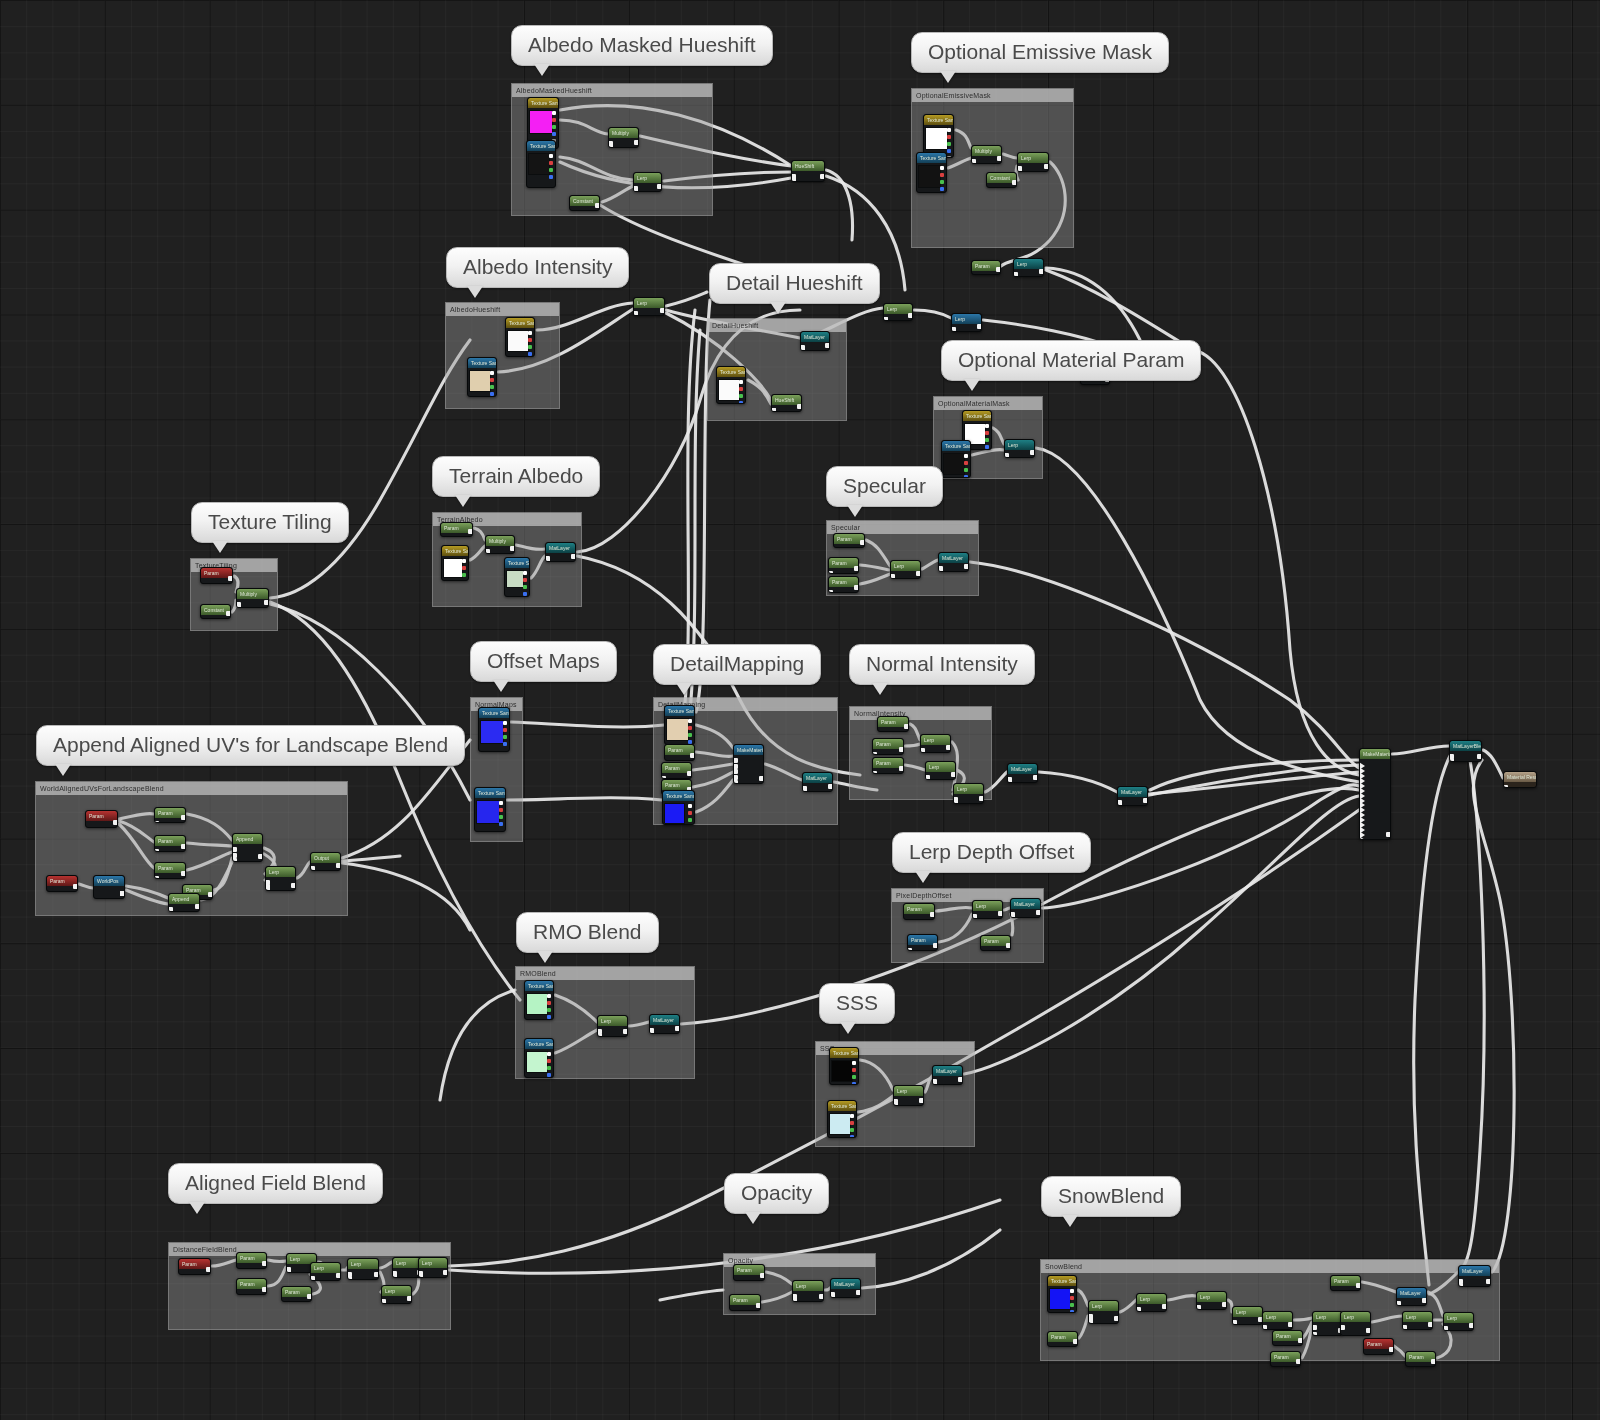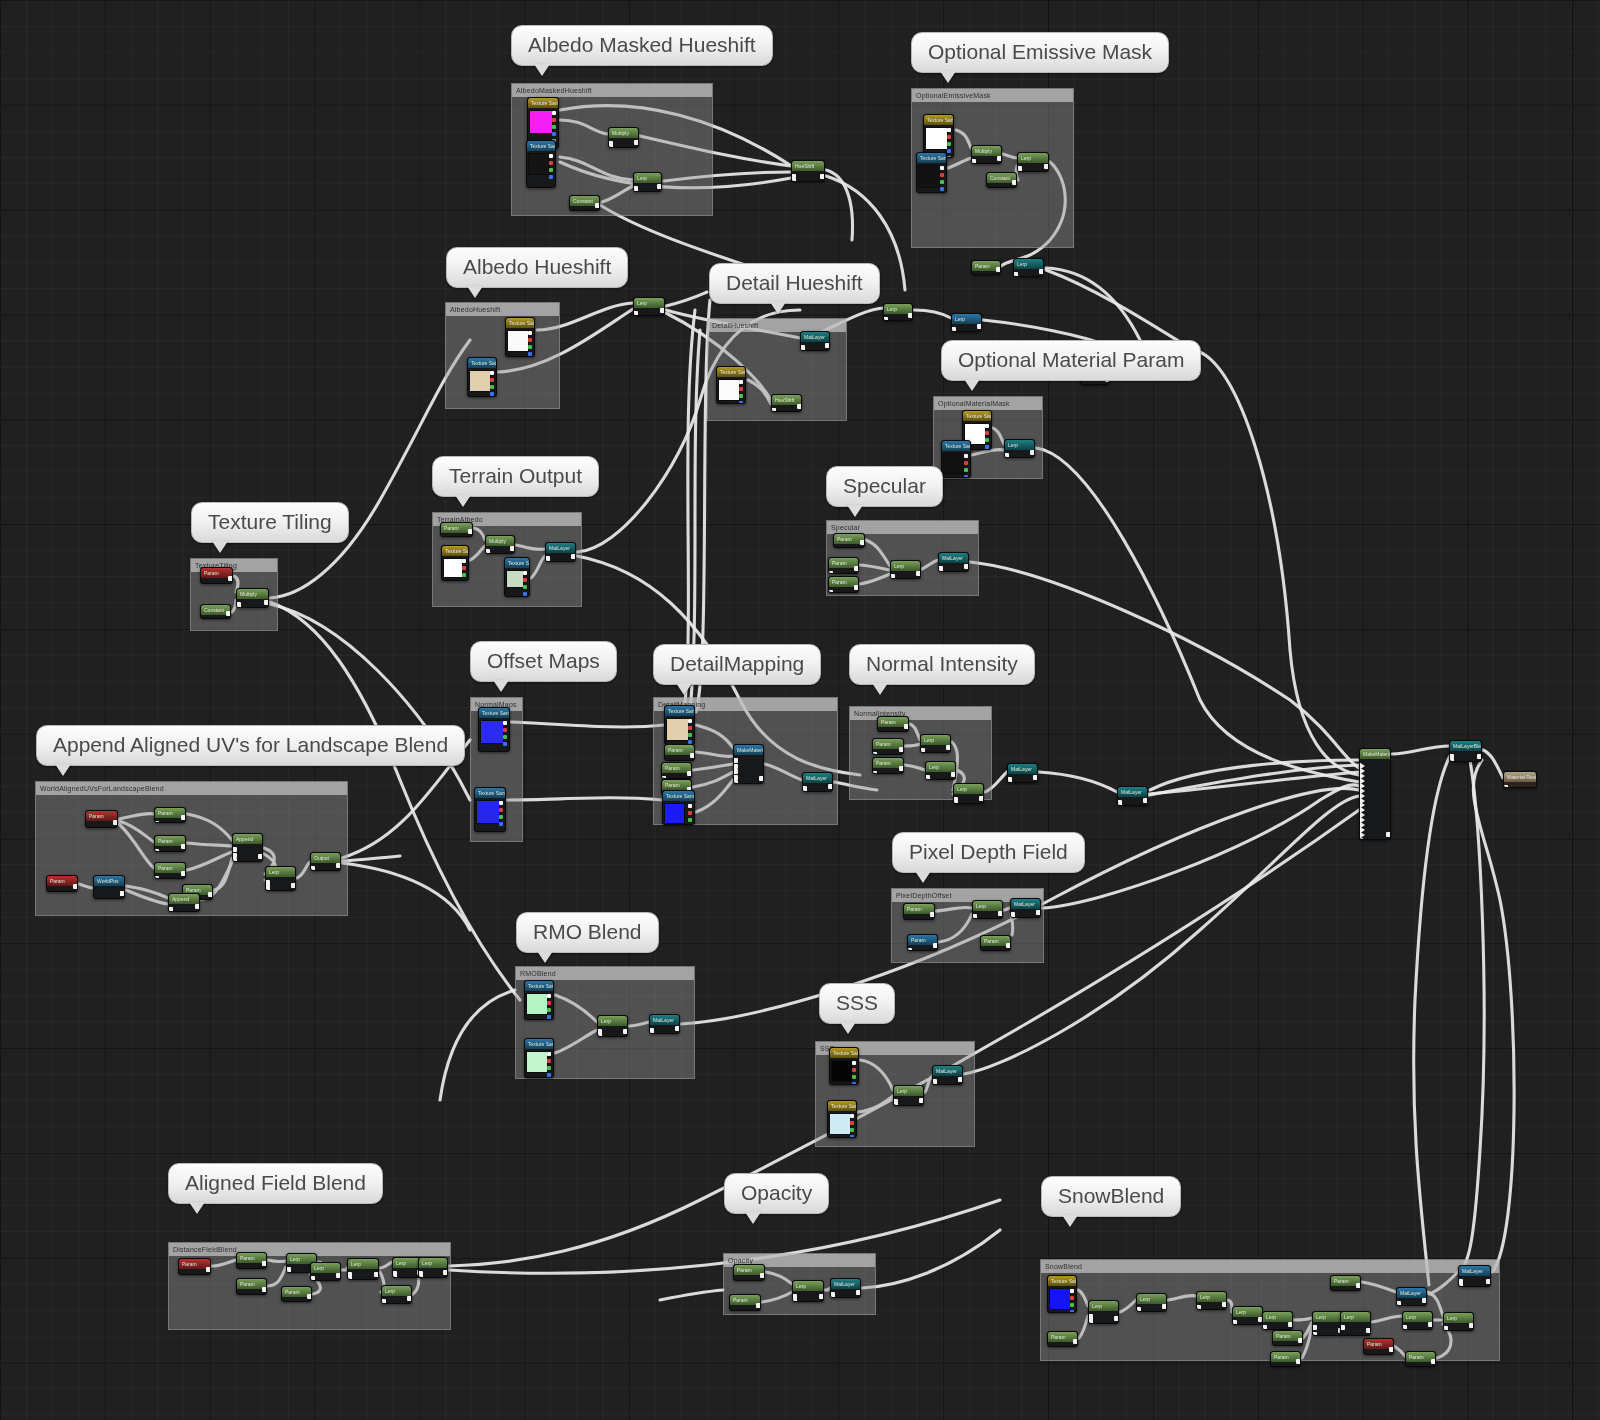--- a/index.html
+++ b/index.html
@@ -1213,30 +1213,30 @@
       <div class="node brown" style="left: 1503px; top: 771px; width: 34px; height: 17px;">
         <div class="hdr">Material Result</div>
         <div class="body">
           <div class="pin in" style="top: 3px;"></div>
         </div>
       </div>
     </div>
   <div id="callouts-layer">
       <div class="bubble" style="left: 511px; top: 25px;"><span>Albedo Masked Hueshift</span><div class="tail" style="left: 22px;"></div></div>
       <div class="bubble" style="left: 911px; top: 32px;"><span>Optional Emissive Mask</span><div class="tail" style="left: 28px;"></div></div>
-      <div class="bubble" style="left: 446px; top: 247px;"><span>Albedo Hueshift</span><div class="tail" style="left: 20px;"></div></div>
+      <div class="bubble" style="left: 446px; top: 247px;"><span>Albedo Intensity</span><div class="tail" style="left: 20px;"></div></div>
       <div class="bubble" style="left: 709px; top: 263px;"><span>Detail Hueshift</span><div class="tail" style="left: 60px;"></div></div>
       <div class="bubble" style="left: 941px; top: 340px;"><span>Optional Material Param</span><div class="tail" style="left: 22px;"></div></div>
-      <div class="bubble" style="left: 432px; top: 456px;"><span>Terrain Output</span><div class="tail" style="left: 22px;"></div></div>
+      <div class="bubble" style="left: 432px; top: 456px;"><span>Terrain Albedo</span><div class="tail" style="left: 22px;"></div></div>
       <div class="bubble" style="left: 826px; top: 466px;"><span>Specular</span><div class="tail" style="left: 20px;"></div></div>
       <div class="bubble" style="left: 191px; top: 502px;"><span>Texture Tiling</span><div class="tail" style="left: 20px;"></div></div>
       <div class="bubble" style="left: 470px; top: 641px;"><span>Offset Maps</span><div class="tail" style="left: 22px;"></div></div>
       <div class="bubble" style="left: 653px; top: 644px;"><span>DetailMapping</span><div class="tail" style="left: 22px;"></div></div>
       <div class="bubble" style="left: 849px; top: 644px;"><span>Normal Intensity</span><div class="tail" style="left: 22px;"></div></div>
       <div class="bubble" style="left: 36px; top: 725px;"><span>Append Aligned UV's for Landscape Blend</span><div class="tail" style="left: 18px;"></div></div>
-      <div class="bubble" style="left: 892px; top: 832px;"><span>Pixel Depth Field</span><div class="tail" style="left: 22px;"></div></div>
+      <div class="bubble" style="left: 892px; top: 832px;"><span>Lerp Depth Offset</span><div class="tail" style="left: 22px;"></div></div>
       <div class="bubble" style="left: 516px; top: 912px;"><span>RMO Blend</span><div class="tail" style="left: 20px;"></div></div>
       <div class="bubble" style="left: 819px; top: 983px;"><span>SSS</span><div class="tail" style="left: 20px;"></div></div>
       <div class="bubble" style="left: 168px; top: 1163px;"><span>Aligned Field Blend</span><div class="tail" style="left: 20px;"></div></div>
       <div class="bubble" style="left: 724px; top: 1173px;"><span>Opacity</span><div class="tail" style="left: 20px;"></div></div>
       <div class="bubble" style="left: 1041px; top: 1176px;"><span>SnowBlend</span><div class="tail" style="left: 20px;"></div></div>
     </div>
 </div>
 
 </body></html>

